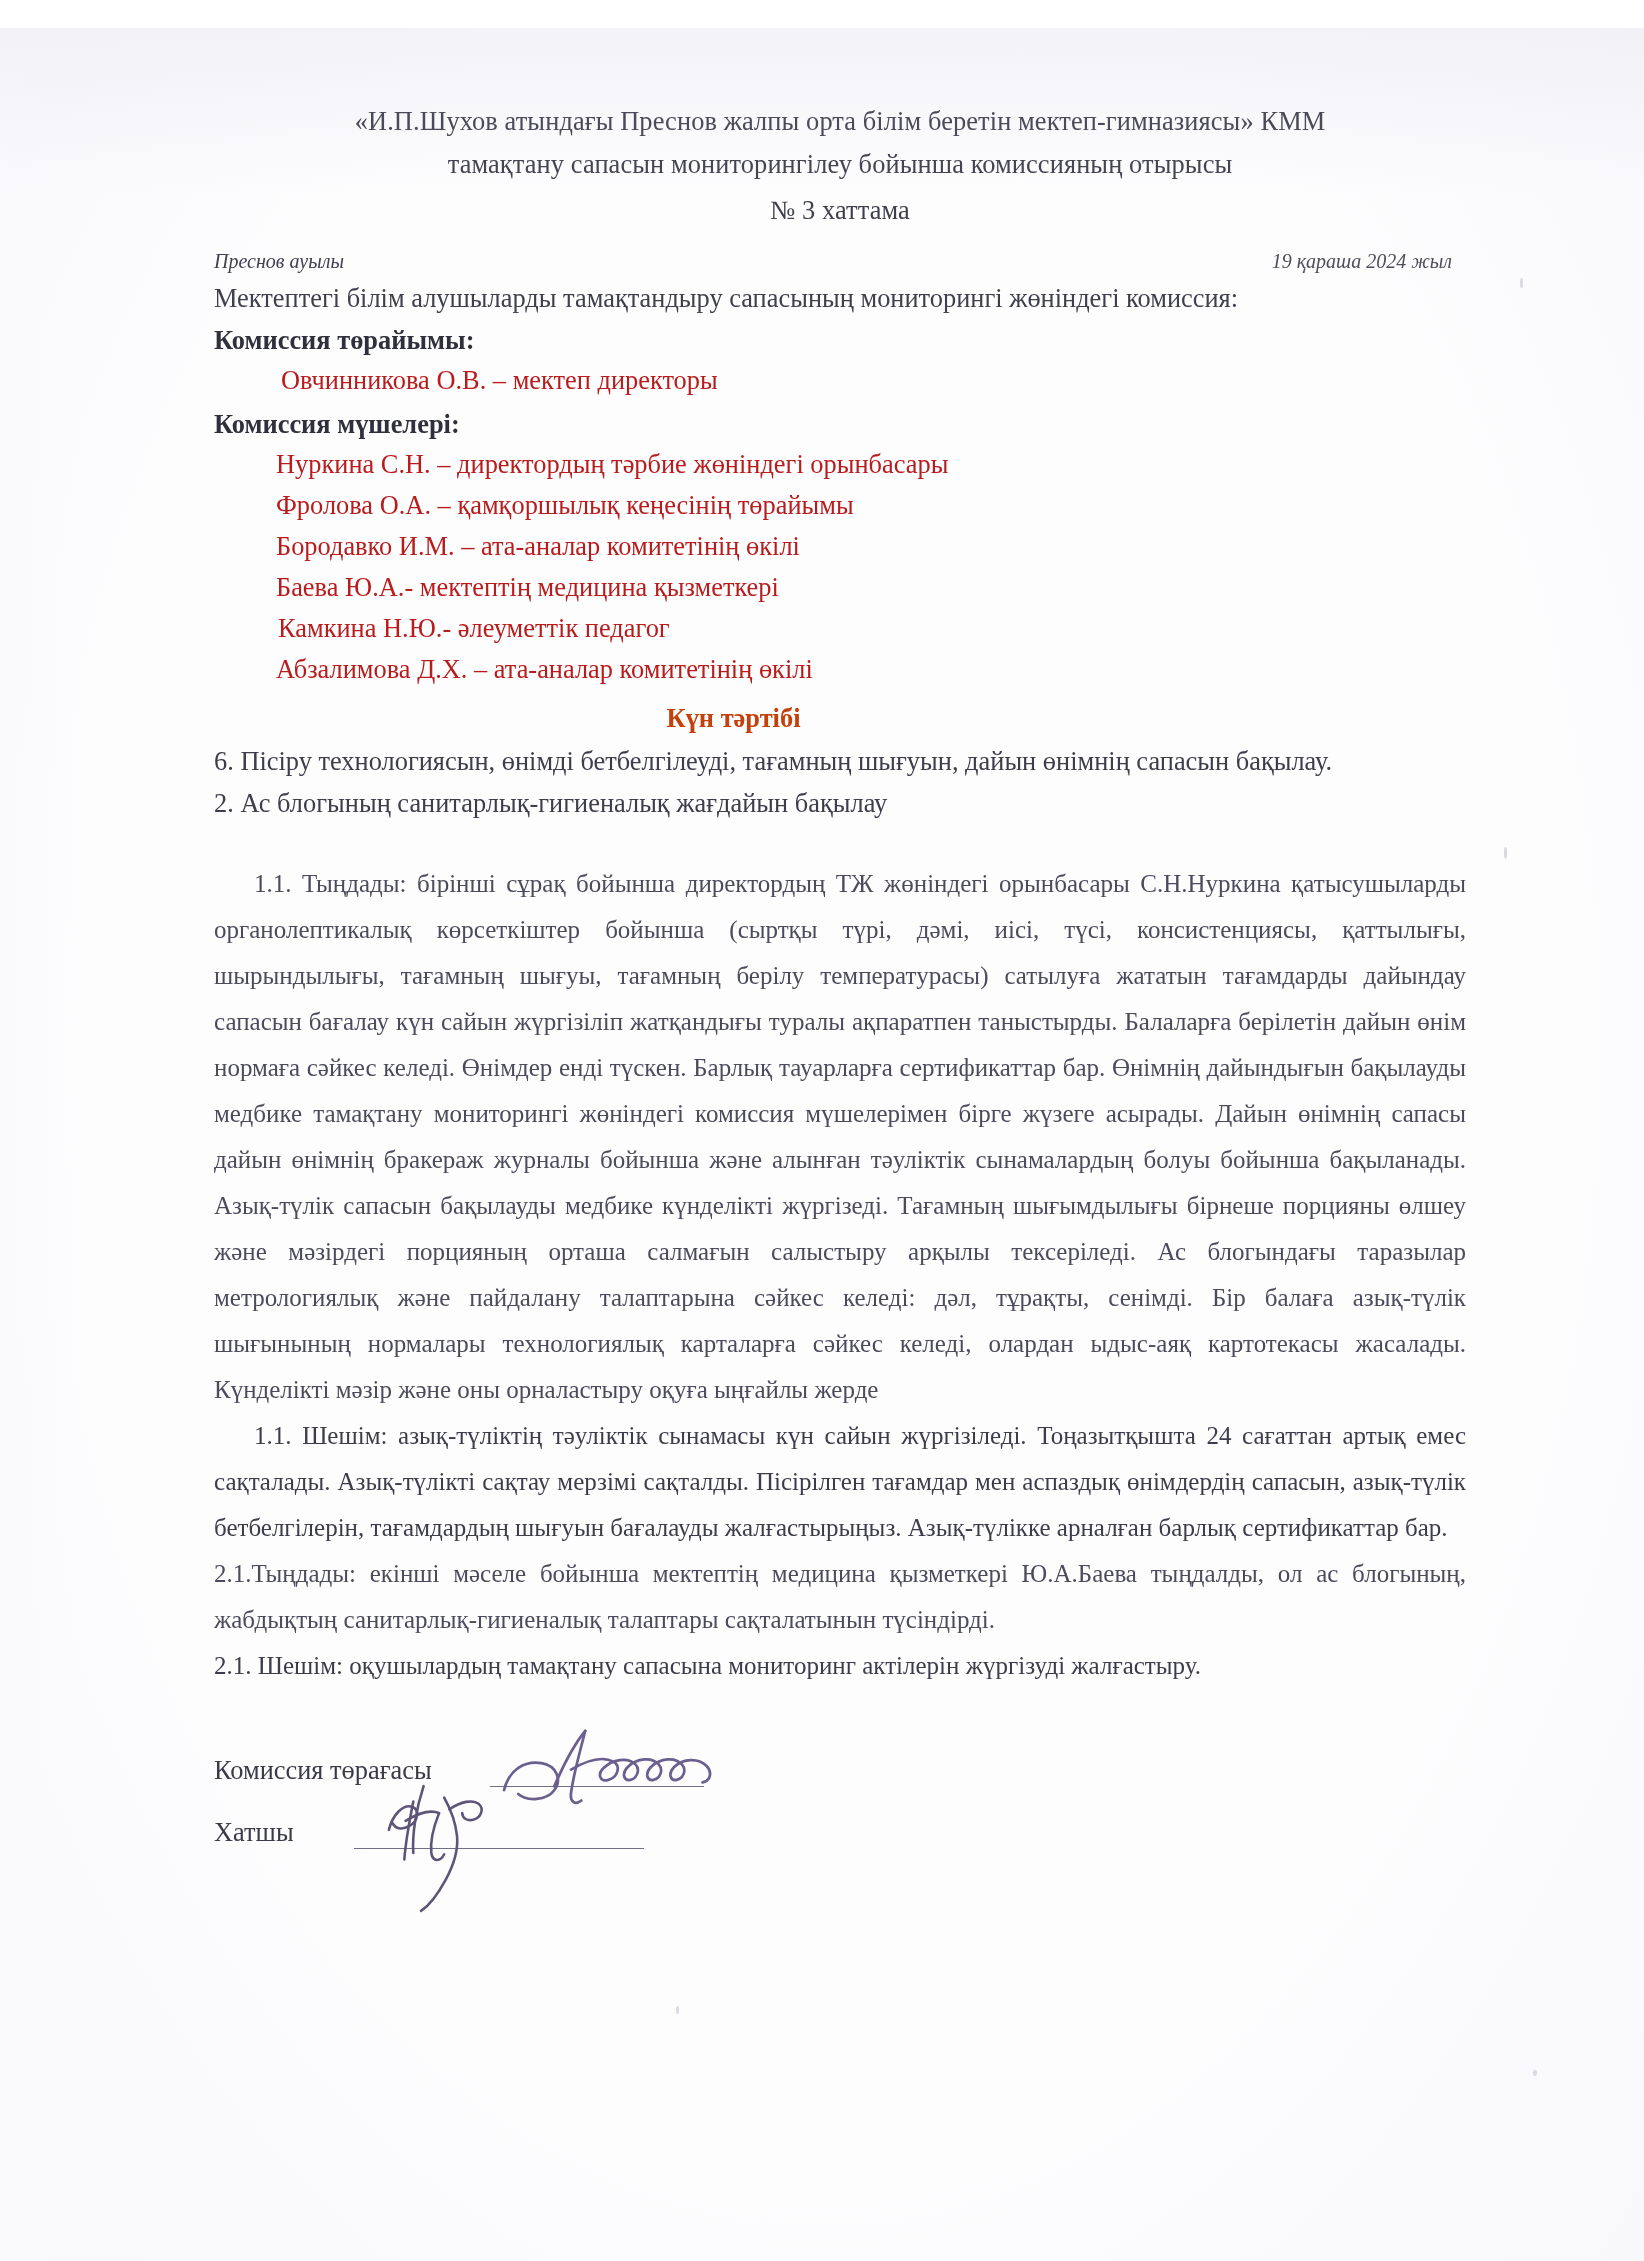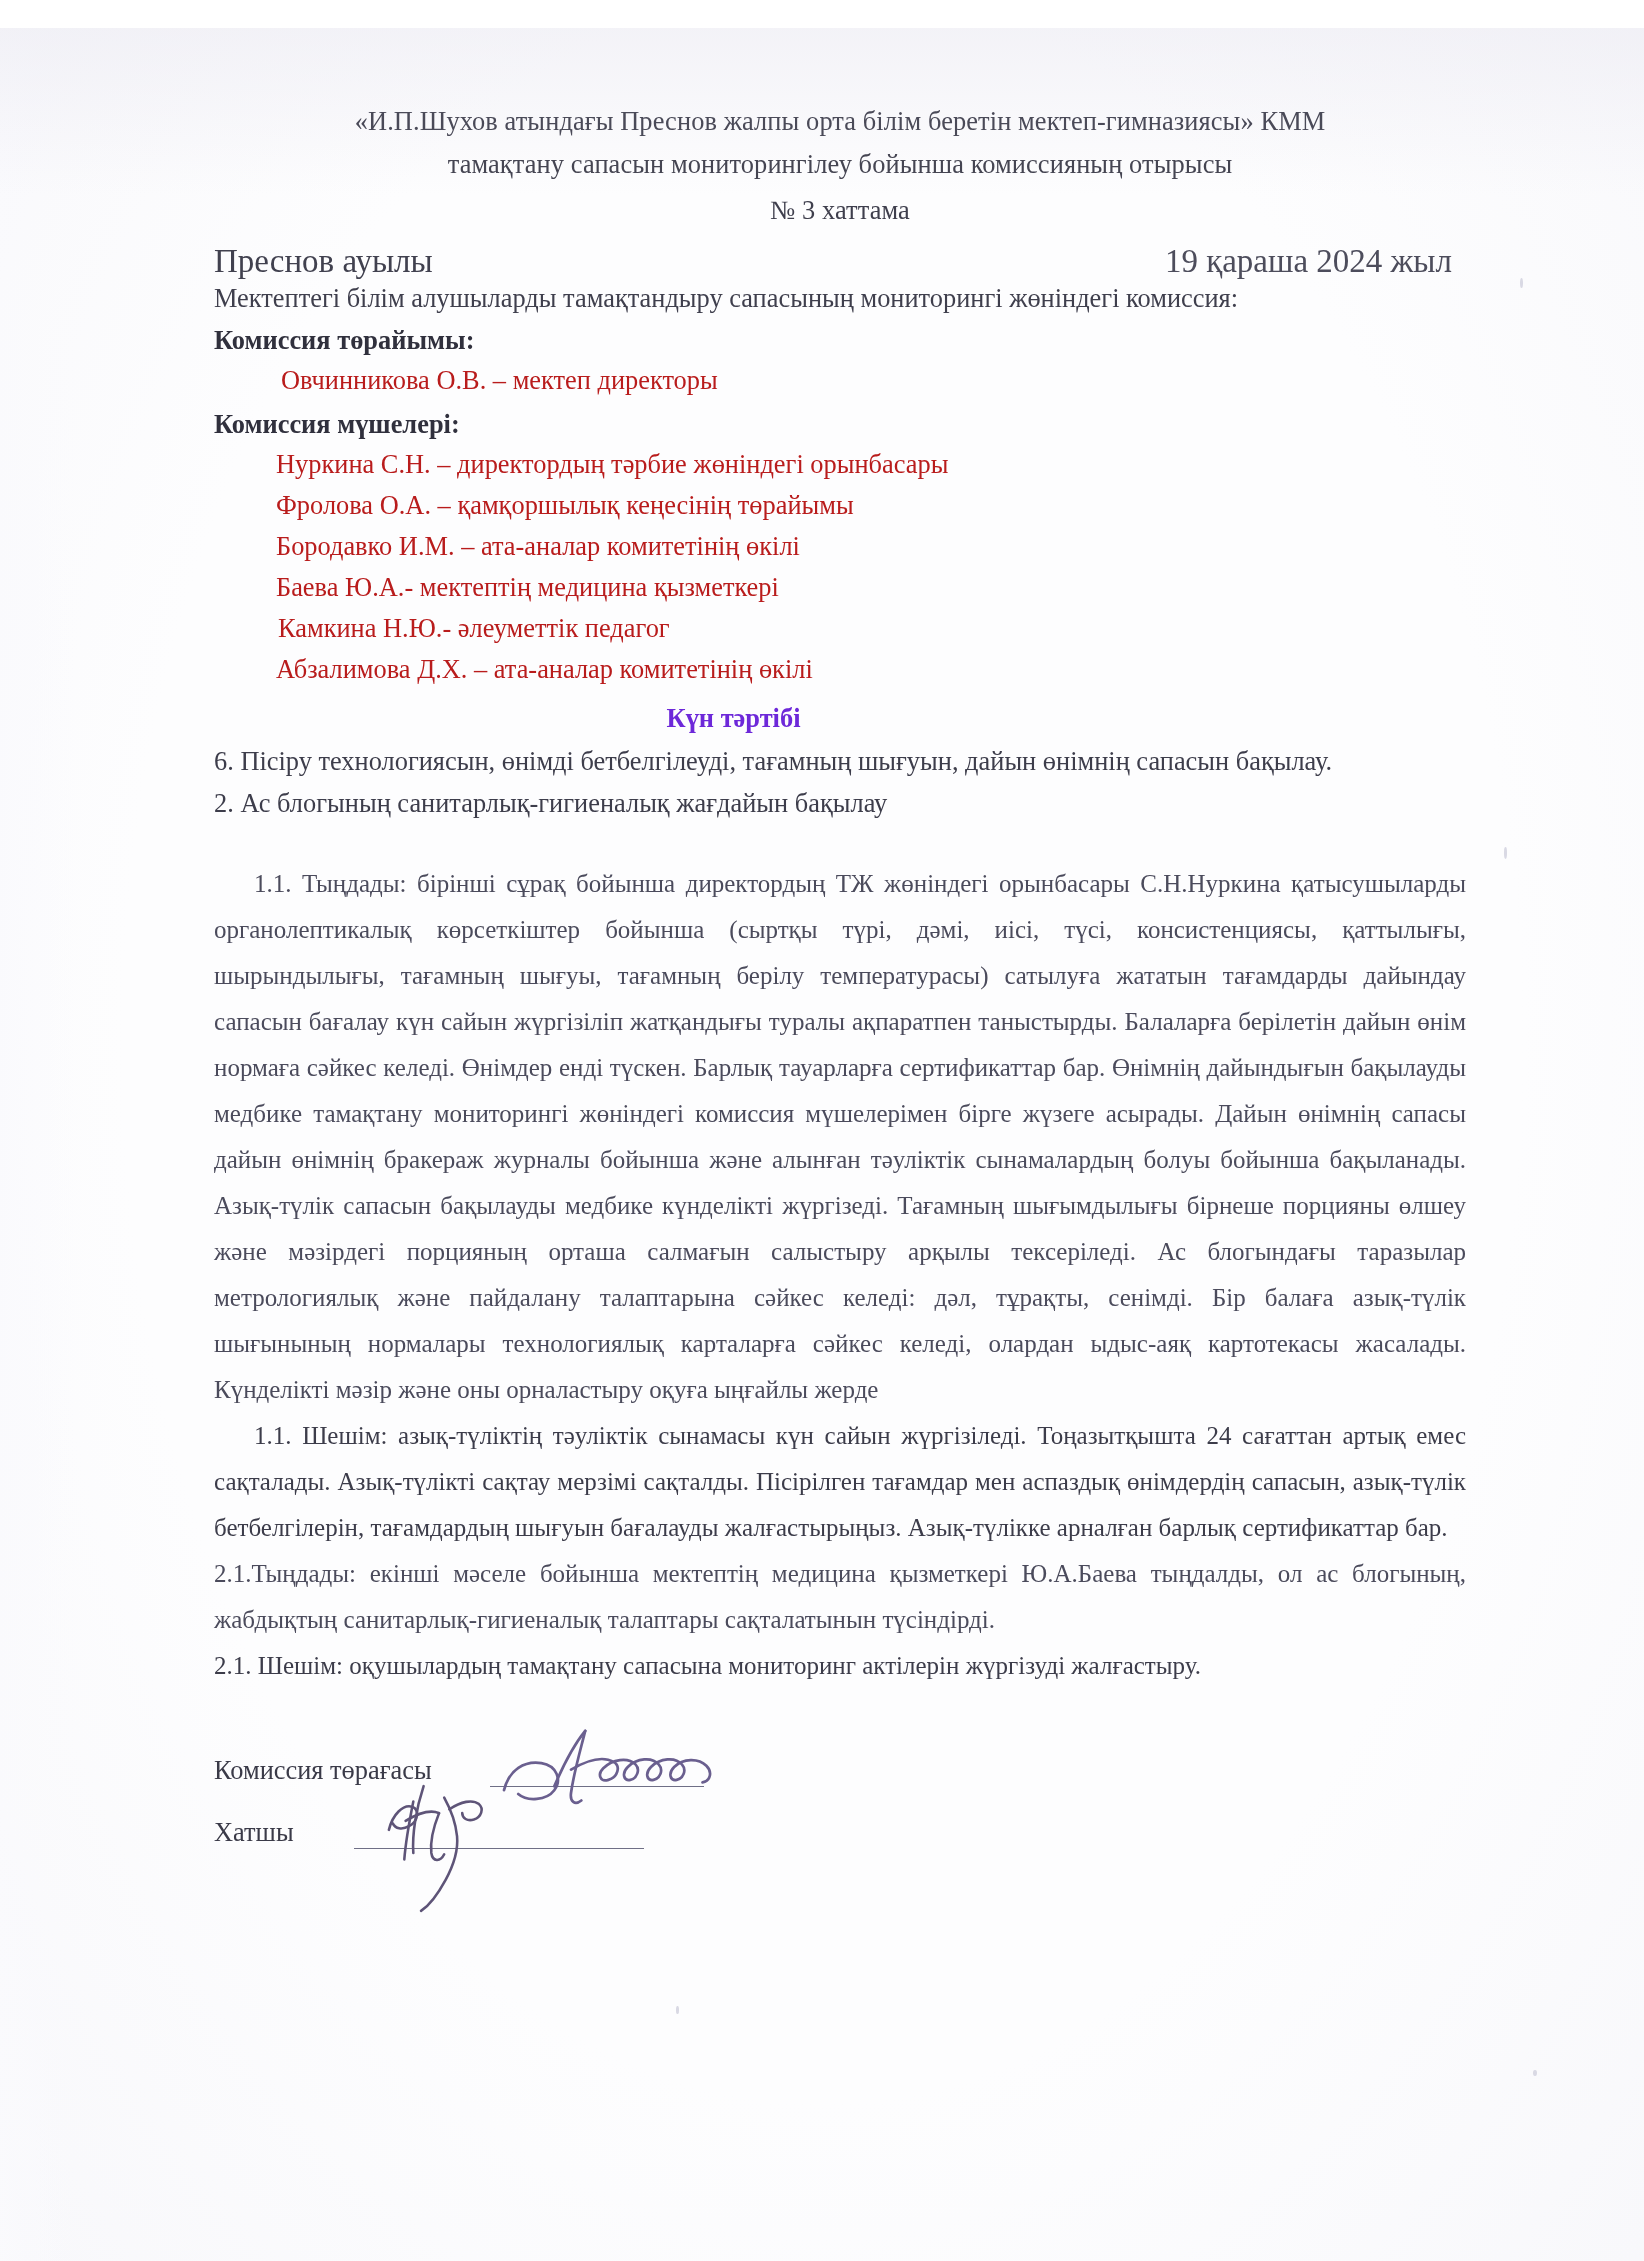--- a/index.html
+++ b/index.html
@@ -44,23 +44,24 @@
     letter-spacing: 0.1px;
     color: #4a4a58;
   }
   .title-line.l2 { color: #454552; }
   .title-line.l3 { margin-top: 2.6px; color: #3f3f4d; }
 
   .meta-row {
     position: relative;
     margin-top: 11.6px;
     height: 36px;
-    font-size: 33px;
+    font-size: 20px;
     line-height: 36px;
     color: #41414f;
+    font-style: italic;
   }
   .meta-row .place { position: absolute; left: 0; top: 0; }
   .meta-row .date  { position: absolute; right: 14px; top: 0; color: #4d4d5c; }
 
   .lead-line {
     font-size: 26.4px;
     line-height: 37px;
     color: #3f3f4d;
     margin-top: 1.3px;
     white-space: nowrap;
@@ -80,21 +81,21 @@
     color: #b91c1c;
     padding-left: 62px;
   }
   .member.chair { padding-left: 67px; }
   .member.indent-sm { padding-left: 64px; }
 
   .agenda-head {
     font-size: 26.4px;
     line-height: 46px;
     font-weight: bold;
-    color: #6d28d9;
+    color: #c2410c;
     text-align: center;
     padding-right: 213px;
     margin-top: 5.2px;
   }
 
   .agenda-item {
     font-size: 26.4px;
     line-height: 41px;
     color: #3d3d4b;
     text-align: justify;

